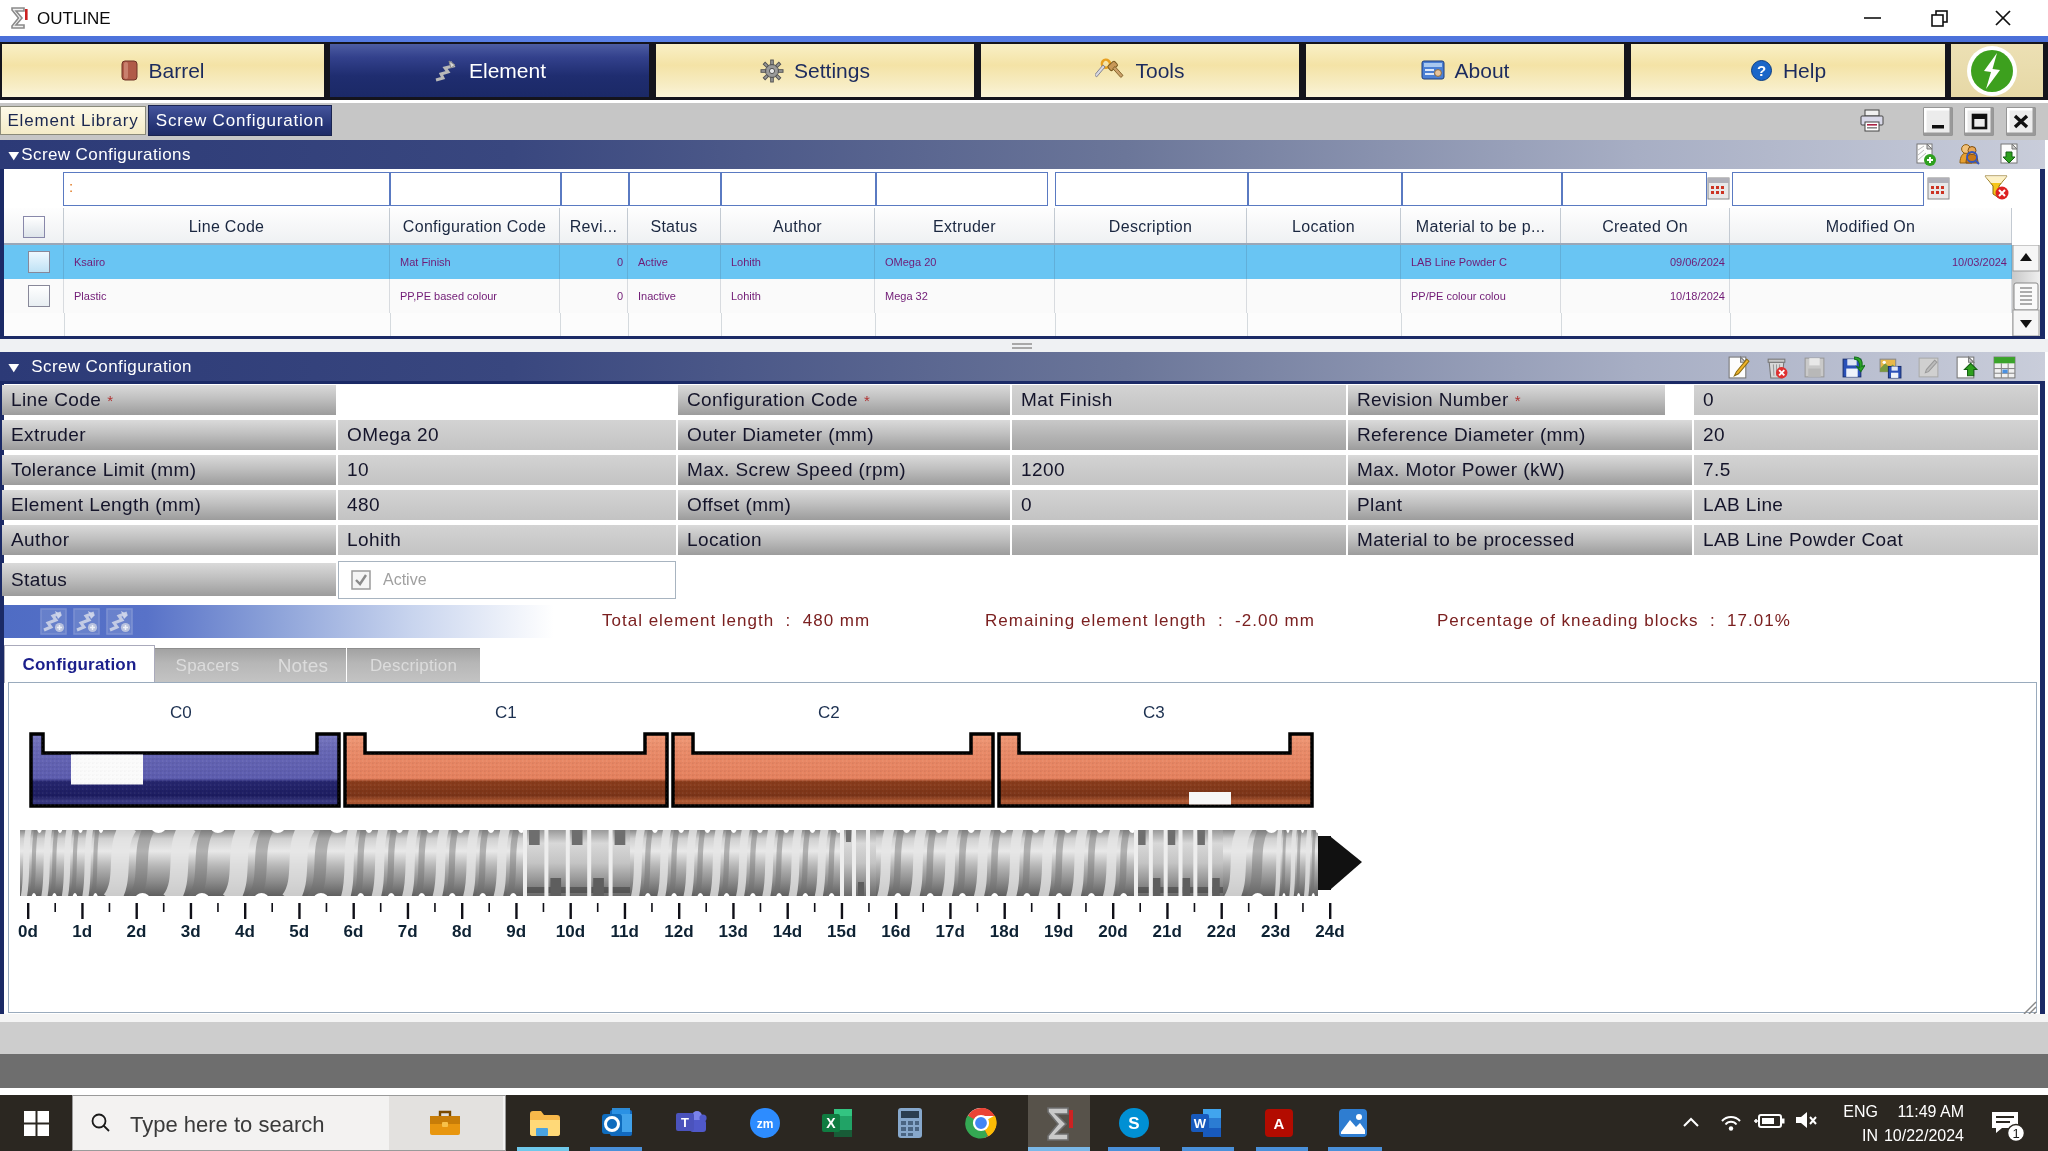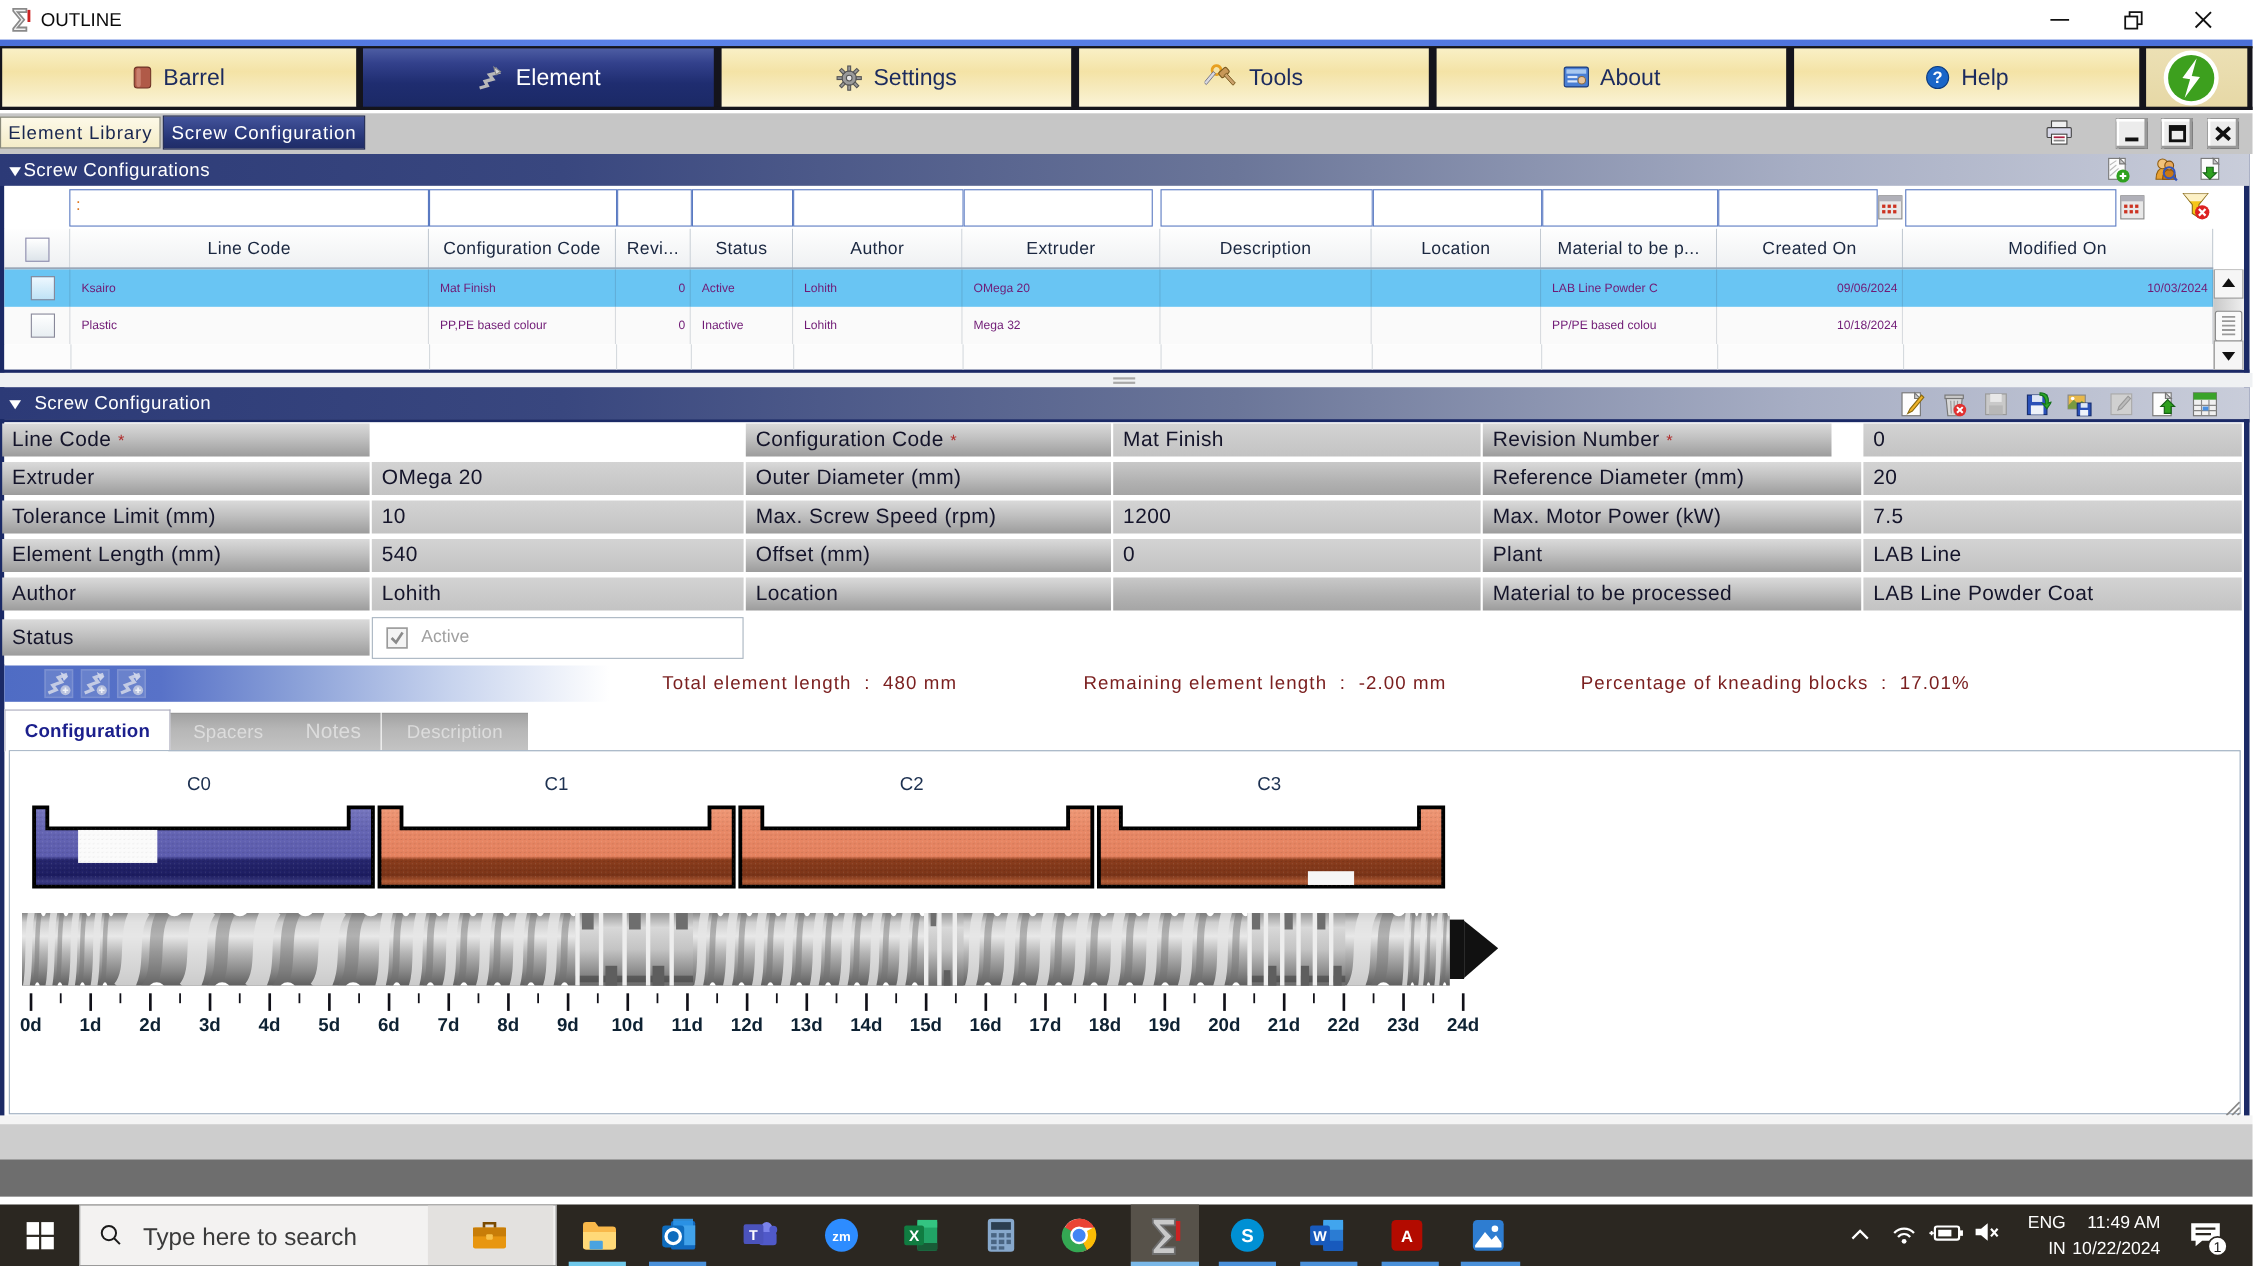--- a/index.html
+++ b/index.html
@@ -254,21 +254,21 @@
         <span style="margin-left:14px;width:22px;height:22px;border:1px solid #889;background:linear-gradient(180deg,#fff,#e8eef2)"></span>
       </div>
 <div class="rcell" style="left:60px;width:326px">Plastic</div>
 <div class="rcell" style="left:386px;width:170px">PP,PE based colour</div>
 <div class="rcell rnum" style="left:556px;width:68px">0</div>
 <div class="rcell" style="left:624px;width:93px">Inactive</div>
 <div class="rcell" style="left:717px;width:154px">Lohith</div>
 <div class="rcell" style="left:871px;width:180px">Mega 32</div>
 <div class="rcell" style="left:1051px;width:192px"></div>
 <div class="rcell" style="left:1243px;width:154px"></div>
-<div class="rcell" style="left:1397px;width:160px">PP/PE based colou</div>
+<div class="rcell" style="left:1397px;width:160px">PP/PE colour colou</div>
 <div class="rcell rnum" style="left:1557px;width:169px">10/18/2024</div>
 <div class="rcell" style="left:1726px;width:282px"></div>
 </div>
 <div class="a" style="left:4px;top:313px;width:2008px;height:23px;background:#fcfcfc"></div>
 <div class="a" style="left:0;top:336px;width:2045px;height:3px;background:#1b2a66"></div>
 <div class="a" style="left:64px;top:313px;width:1px;height:23px;background:#d5dade"></div>
 <div class="a" style="left:390px;top:313px;width:1px;height:23px;background:#d5dade"></div>
 <div class="a" style="left:560px;top:313px;width:1px;height:23px;background:#d5dade"></div>
 <div class="a" style="left:628px;top:313px;width:1px;height:23px;background:#d5dade"></div>
 <div class="a" style="left:721px;top:313px;width:1px;height:23px;background:#d5dade"></div>
@@ -368,21 +368,21 @@
 <div class="fval fempty" style="left:1012px;top:420px;width:334px"></div>
 <div class="flbl" style="left:1348px;top:420px;width:344px">Reference Diameter (mm)</div>
 <div class="fval" style="left:1694px;top:420px;width:344px">20</div>
 <div class="flbl" style="left:2px;top:455px;width:334px">Tolerance Limit (mm)</div>
 <div class="fval" style="left:338px;top:455px;width:338px">10</div>
 <div class="flbl" style="left:678px;top:455px;width:332px">Max. Screw Speed (rpm)</div>
 <div class="fval" style="left:1012px;top:455px;width:334px">1200</div>
 <div class="flbl" style="left:1348px;top:455px;width:344px">Max. Motor Power (kW)</div>
 <div class="fval" style="left:1694px;top:455px;width:344px">7.5</div>
 <div class="flbl" style="left:2px;top:490px;width:334px">Element Length (mm)</div>
-<div class="fval" style="left:338px;top:490px;width:338px">540</div>
+<div class="fval" style="left:338px;top:490px;width:338px">480</div>
 <div class="flbl" style="left:678px;top:490px;width:332px">Offset (mm)</div>
 <div class="fval" style="left:1012px;top:490px;width:334px">0</div>
 <div class="flbl" style="left:1348px;top:490px;width:344px">Plant</div>
 <div class="fval" style="left:1694px;top:490px;width:344px">LAB Line</div>
 <div class="flbl" style="left:2px;top:525px;width:334px">Author</div>
 <div class="fval" style="left:338px;top:525px;width:338px">Lohith</div>
 <div class="flbl" style="left:678px;top:525px;width:332px">Location</div>
 <div class="fval fempty" style="left:1012px;top:525px;width:334px"></div>
 <div class="flbl" style="left:1348px;top:525px;width:344px">Material to be processed</div>
 <div class="fval" style="left:1694px;top:525px;width:344px">LAB Line Powder Coat</div>

